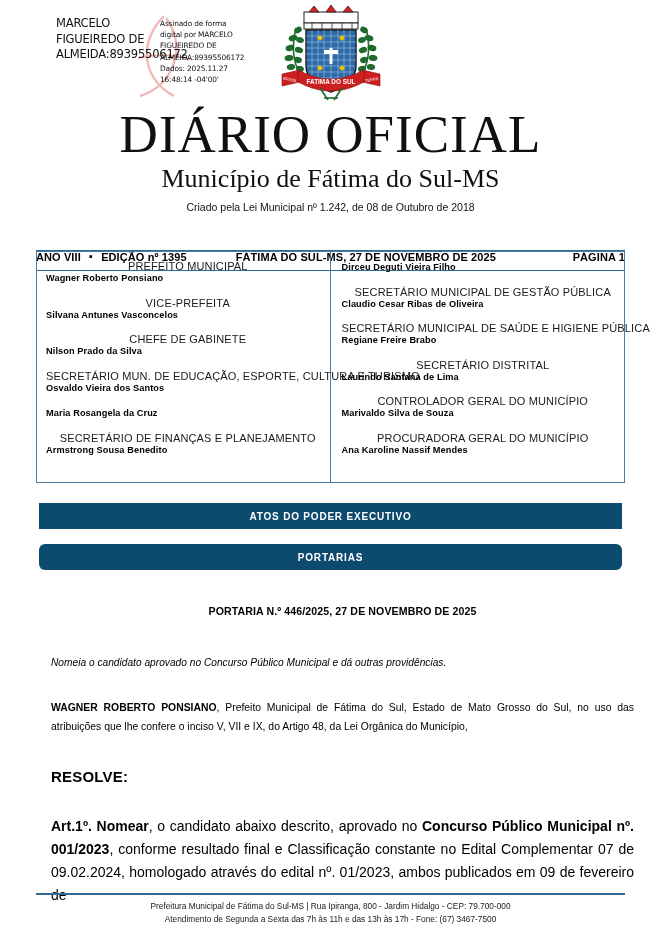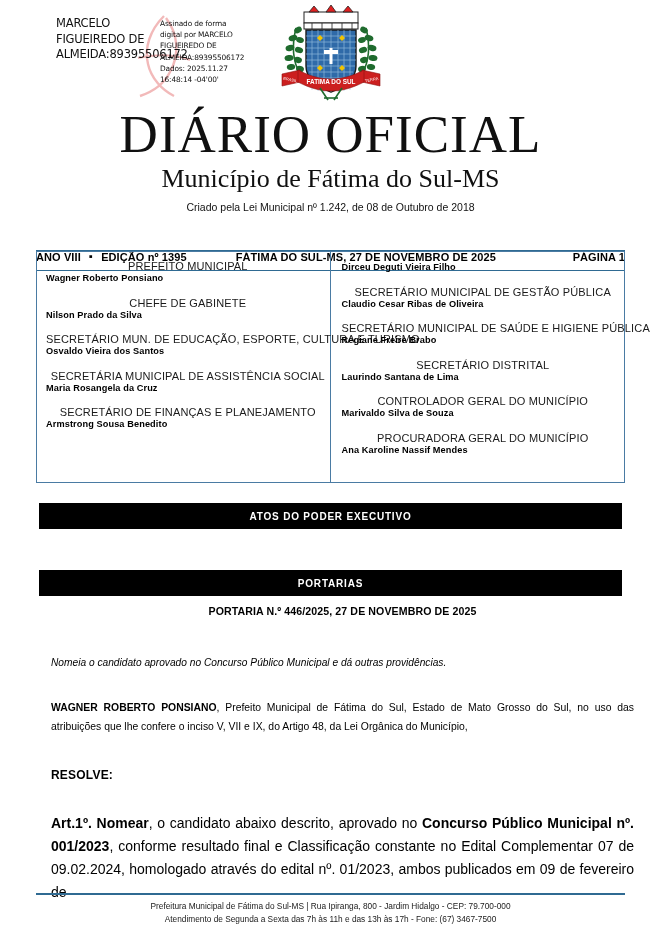--- a/index.html
+++ b/index.html
@@ -159,32 +159,32 @@
     color: #000;
     white-space: nowrap;
   }
 
   
   .banner {
     position: absolute;
     left: 39px;
     width: 583px;
     height: 26px;
-    background: #000000;
+    background: #0c4a6e;
     color: #ffffff;
     font-size: 10px;
     font-weight: bold;
     letter-spacing: 0.8px;
     display: flex;
     align-items: center;
     justify-content: center;
     box-sizing: border-box;
   }
   #banner-executivo { top: 503px; }
-  #banner-portarias { top: 570px; }
+  #banner-portarias { top: 544px; border-radius: 6px; }
 
   
   .content {
     position: absolute;
     left: 39px;
     top: 595px;
     width: 583px;
     margin-left: 12px;
   }
   .doc-heading {
@@ -201,21 +201,21 @@
     margin: 38px 0 0 0;
     text-align: left;
   }
   .doc-para {
     font-size: 10.4px;
     line-height: 18.5px;
     text-align: justify;
     margin: 29px 0 0 0;
   }
   .doc-resolve {
-    font-size: 12px;
+    font-size: 15px;
     font-weight: bold;
     letter-spacing: 0.2px;
     margin: 32px 0 0 0;
   }
   .doc-art {
     font-size: 14px;
     line-height: 23px;
     text-align: justify;
     margin: 30px 0 0 0;
   }
@@ -360,29 +360,32 @@
     <div class="ed-right">PÁGINA 1</div>
   </div>
 
   <div class="officials">
     <div class="off-col off-col-left">
       <div class="off-entry">
         <div class="off-role">PREFEITO MUNICIPAL</div>
         <div class="off-name">Wagner Roberto Ponsiano</div>
       </div>
       <div class="off-entry">
+        <div class="off-role">VICE-PREFEITA</div>
+        <div class="off-name">Silvana Antunes Vasconcelos</div>
+      </div>
+      <div class="off-entry">
         <div class="off-role">CHEFE DE GABINETE</div>
         <div class="off-name">Nilson Prado da Silva</div>
       </div>
       <div class="off-entry">
         <div class="off-role">SECRETÁRIO MUN. DE EDUCAÇÃO, ESPORTE, CULTURA E TURISMO</div>
         <div class="off-name">Osvaldo Vieira dos Santos</div>
       </div>
       <div class="off-entry">
-        <div class="off-role">SECRETÁRIA MUNICIPAL DE ASSISTÊNCIA SOCIAL</div>
         <div class="off-name">Maria Rosangela da Cruz</div>
       </div>
       <div class="off-entry">
         <div class="off-role">SECRETÁRIO DE FINANÇAS E PLANEJAMENTO</div>
         <div class="off-name">Armstrong Sousa Benedito</div>
       </div>
     </div>
     <div class="off-col off-col-right">
       <div class="off-entry">
         <div class="off-name">Dirceu Deguti Vieira Filho</div>

